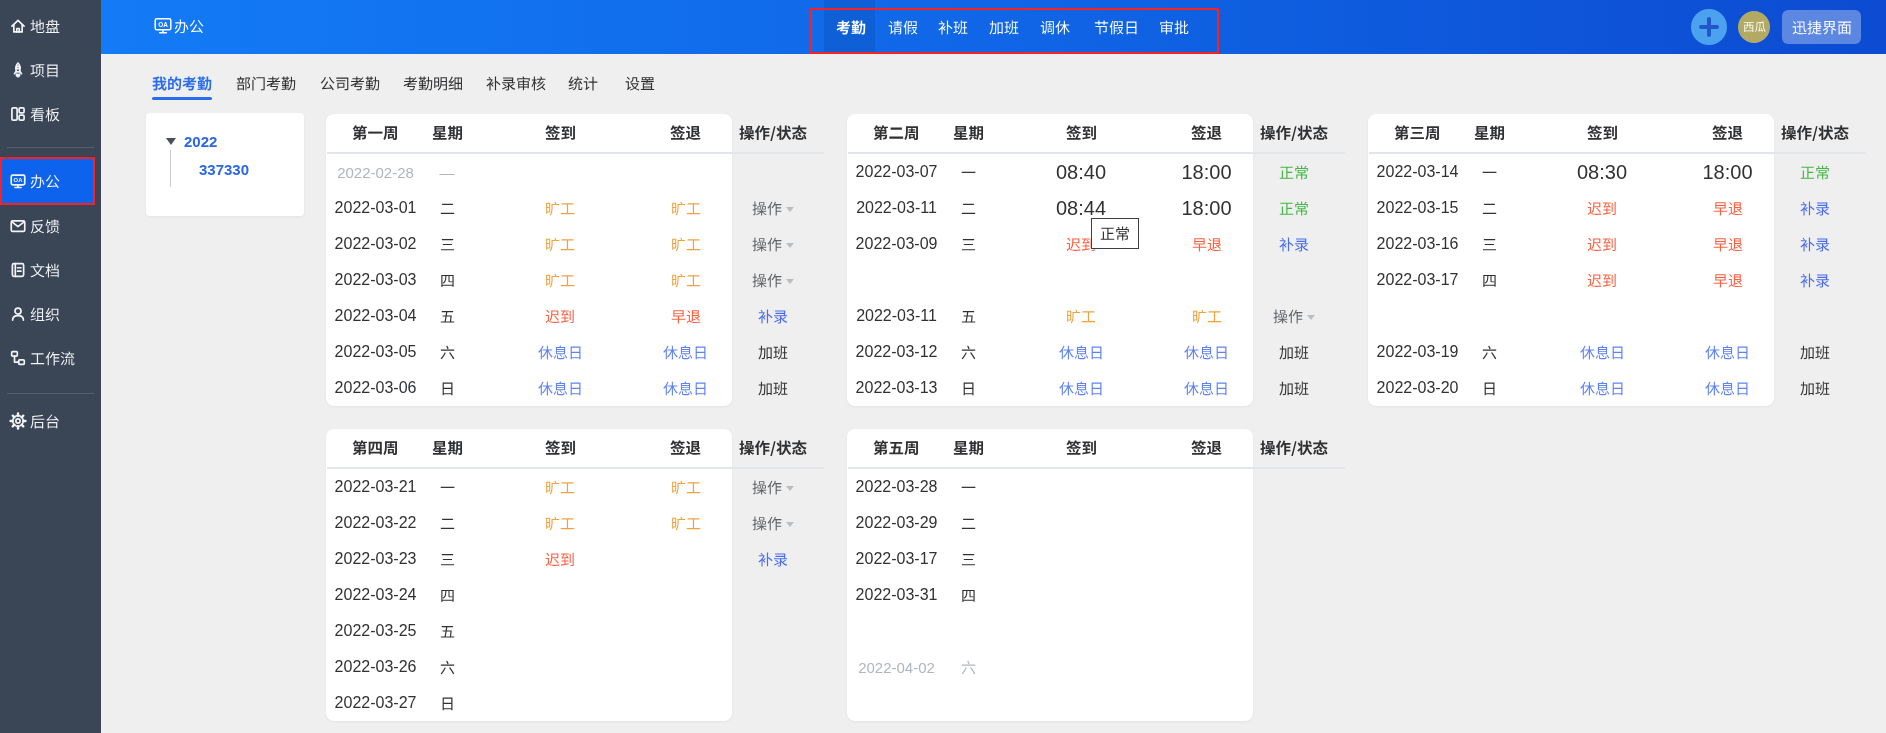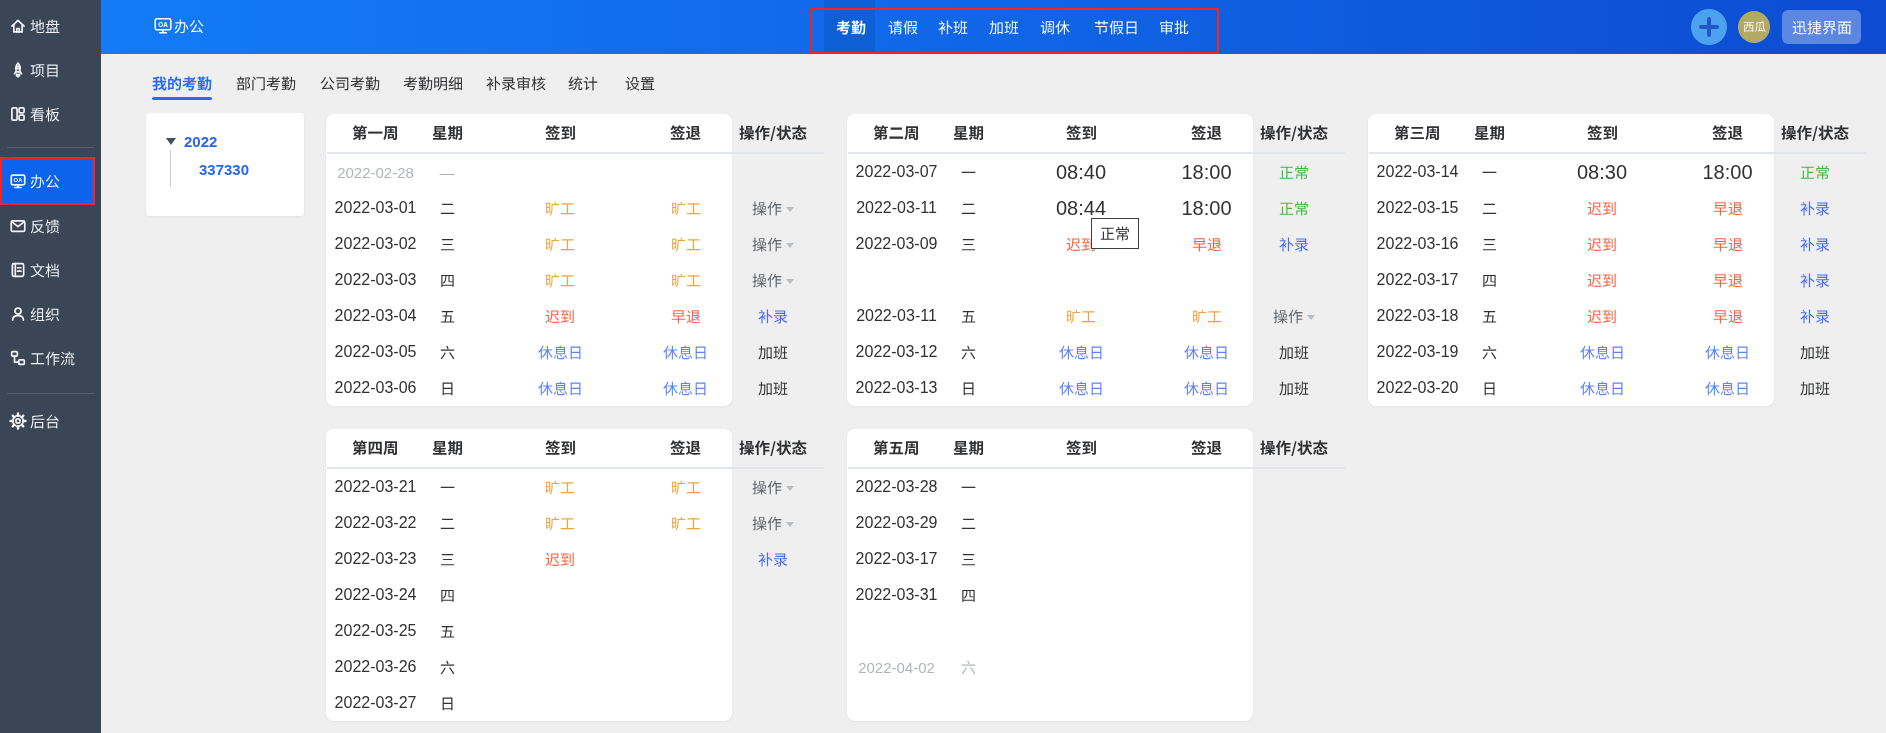--- a/index.html
+++ b/index.html
@@ -852,48 +852,20 @@
         </svg>
       </div>
     </div>
     <div class="row" style="top:148px">
       <div class="c c0">
         <span class="dt">2022-03-17</span>
       </div>
       <div class="c c1">
         <svg style="display:block;" width="15.0" height="15.0" viewBox="0 0 1000 1000" fill="#303133">
           <use href="#r56db"></use>
-        </svg>
-      </div>
-      <div class="c c2">
-        <svg style="display:block;" width="30.0" height="15.0" viewBox="0 0 2000 1000" fill="#fb5f40">
-          <use href="#r8fdf"></use>
-          <use href="#r5230" x="1000"></use>
-        </svg>
-      </div>
-      <div class="c c3">
-        <svg style="display:block;" width="30.0" height="15.0" viewBox="0 0 2000 1000" fill="#fb5f40">
-          <use href="#r65e9"></use>
-          <use href="#r9000" x="1000"></use>
-        </svg>
-      </div>
-      <div class="c c4">
-        <svg style="display:block;" width="30.0" height="15.0" viewBox="0 0 2000 1000" fill="#4a6cf0">
-          <use href="#r8865"></use>
-          <use href="#r5f55" x="1000"></use>
-        </svg>
-      </div>
-    </div>
-    <div class="row" style="top:184px">
-      <div class="c c0">
-        <span class="dt">2022-03-18</span>
-      </div>
-      <div class="c c1">
-        <svg style="display:block;" width="15.0" height="15.0" viewBox="0 0 1000 1000" fill="#303133">
-          <use href="#r4e94"></use>
         </svg>
       </div>
       <div class="c c2">
         <svg style="display:block;" width="30.0" height="15.0" viewBox="0 0 2000 1000" fill="#fb5f40">
           <use href="#r8fdf"></use>
           <use href="#r5230" x="1000"></use>
         </svg>
       </div>
       <div class="c c3">
         <svg style="display:block;" width="30.0" height="15.0" viewBox="0 0 2000 1000" fill="#fb5f40">

